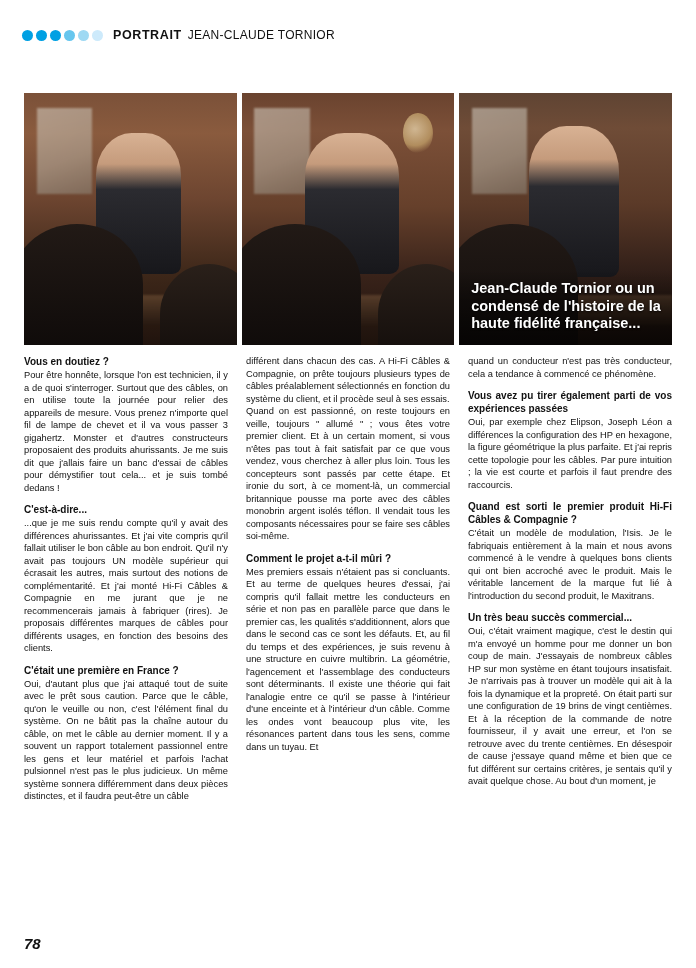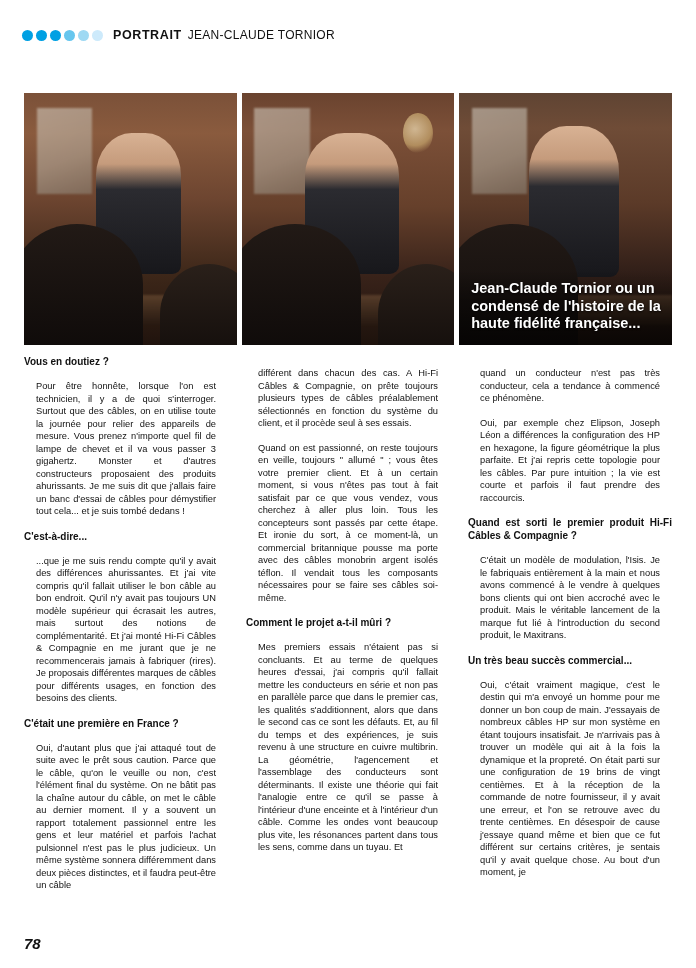--- a/index.html
+++ b/index.html
@@ -184,21 +184,21 @@
   }
   .q {
     font-weight: bold;
     font-size: 10px;
     line-height: 1.3;
     margin: 0 0 1px 0;
     display: block;
   }
   .q.spaced { margin-top: 9px; }
   .a {
-    margin: 12px;
+    margin: 0;
     display: block;
   }
 
   
   .folio {
     position: absolute;
     left: 24px;
     bottom: 16px;
     font-size: 15px;
     font-weight: bold;
@@ -265,20 +265,21 @@
 
     <div class="col">
       <span class="a">différent dans chacun des cas. A Hi-Fi Câbles &amp; Compagnie, on prête toujours plusieurs types de câbles préalablement sélectionnés en fonction du système du client, et il procède seul à ses essais.</span>
       <span class="a">Quand on est passionné, on reste toujours en veille, toujours " allumé " ; vous êtes votre premier client. Et à un certain moment, si vous n'êtes pas tout à fait satisfait par ce que vous vendez, vous cherchez à aller plus loin. Tous les concepteurs sont passés par cette étape. Et ironie du sort, à ce moment-là, un commercial britannique pousse ma porte avec des câbles monobrin argent isolés téflon. Il vendait tous les composants nécessaires pour se faire ses câbles soi-même.</span>
       <span class="q spaced">Comment le projet a-t-il mûri ?</span>
       <span class="a">Mes premiers essais n'étaient pas si concluants. Et au terme de quelques heures d'essai, j'ai compris qu'il fallait mettre les conducteurs en série et non pas en parallèle parce que dans le premier cas, les qualités s'additionnent, alors que dans le second cas ce sont les défauts. Et, au fil du temps et des expériences, je suis revenu à une structure en cuivre multibrin. La géométrie, l'agencement et l'assemblage des conducteurs sont déterminants. Il existe une théorie qui fait l'analogie entre ce qu'il se passe à l'intérieur d'une enceinte et à l'intérieur d'un câble. Comme les ondes vont beaucoup plus vite, les résonances partent dans tous les sens, comme dans un tuyau. Et</span>
     </div>
 
     <div class="col">
       <span class="a">quand un conducteur n'est pas très conducteur, cela a tendance à commencé ce phénomène.</span>
+      <span class="q spaced">Vous avez pu tirer également parti de vos expériences passées</span>
       <span class="a">Oui, par exemple chez Elipson, Joseph Léon a différences la configuration des HP en hexagone, la figure géométrique la plus parfaite. Et j'ai repris cette topologie pour les câbles. Par pure intuition ; la vie est courte et parfois il faut prendre des raccourcis.</span>
       <span class="q spaced">Quand est sorti le premier produit Hi-Fi Câbles &amp; Compagnie ?</span>
       <span class="a">C'était un modèle de modulation, l'Isis. Je le fabriquais entièrement à la main et nous avons commencé à le vendre à quelques bons clients qui ont bien accroché avec le produit. Mais le véritable lancement de la marque fut lié à l'introduction du second produit, le Maxitrans.</span>
       <span class="q spaced">Un très beau succès commercial...</span>
       <span class="a">Oui, c'était vraiment magique, c'est le destin qui m'a envoyé un homme pour me donner un bon coup de main. J'essayais de nombreux câbles HP sur mon système en étant toujours insatisfait. Je n'arrivais pas à trouver un modèle qui ait à la fois la dynamique et la propreté. On était parti sur une configuration de 19 brins de vingt centièmes. Et à la réception de la commande de notre fournisseur, il y avait une erreur, et l'on se retrouve avec du trente centièmes. En désespoir de cause j'essaye quand même et bien que ce fut différent sur certains critères, je sentais qu'il y avait quelque chose. Au bout d'un moment, je</span>
     </div>
 
   </div>
 
   <div class="folio">78</div>

